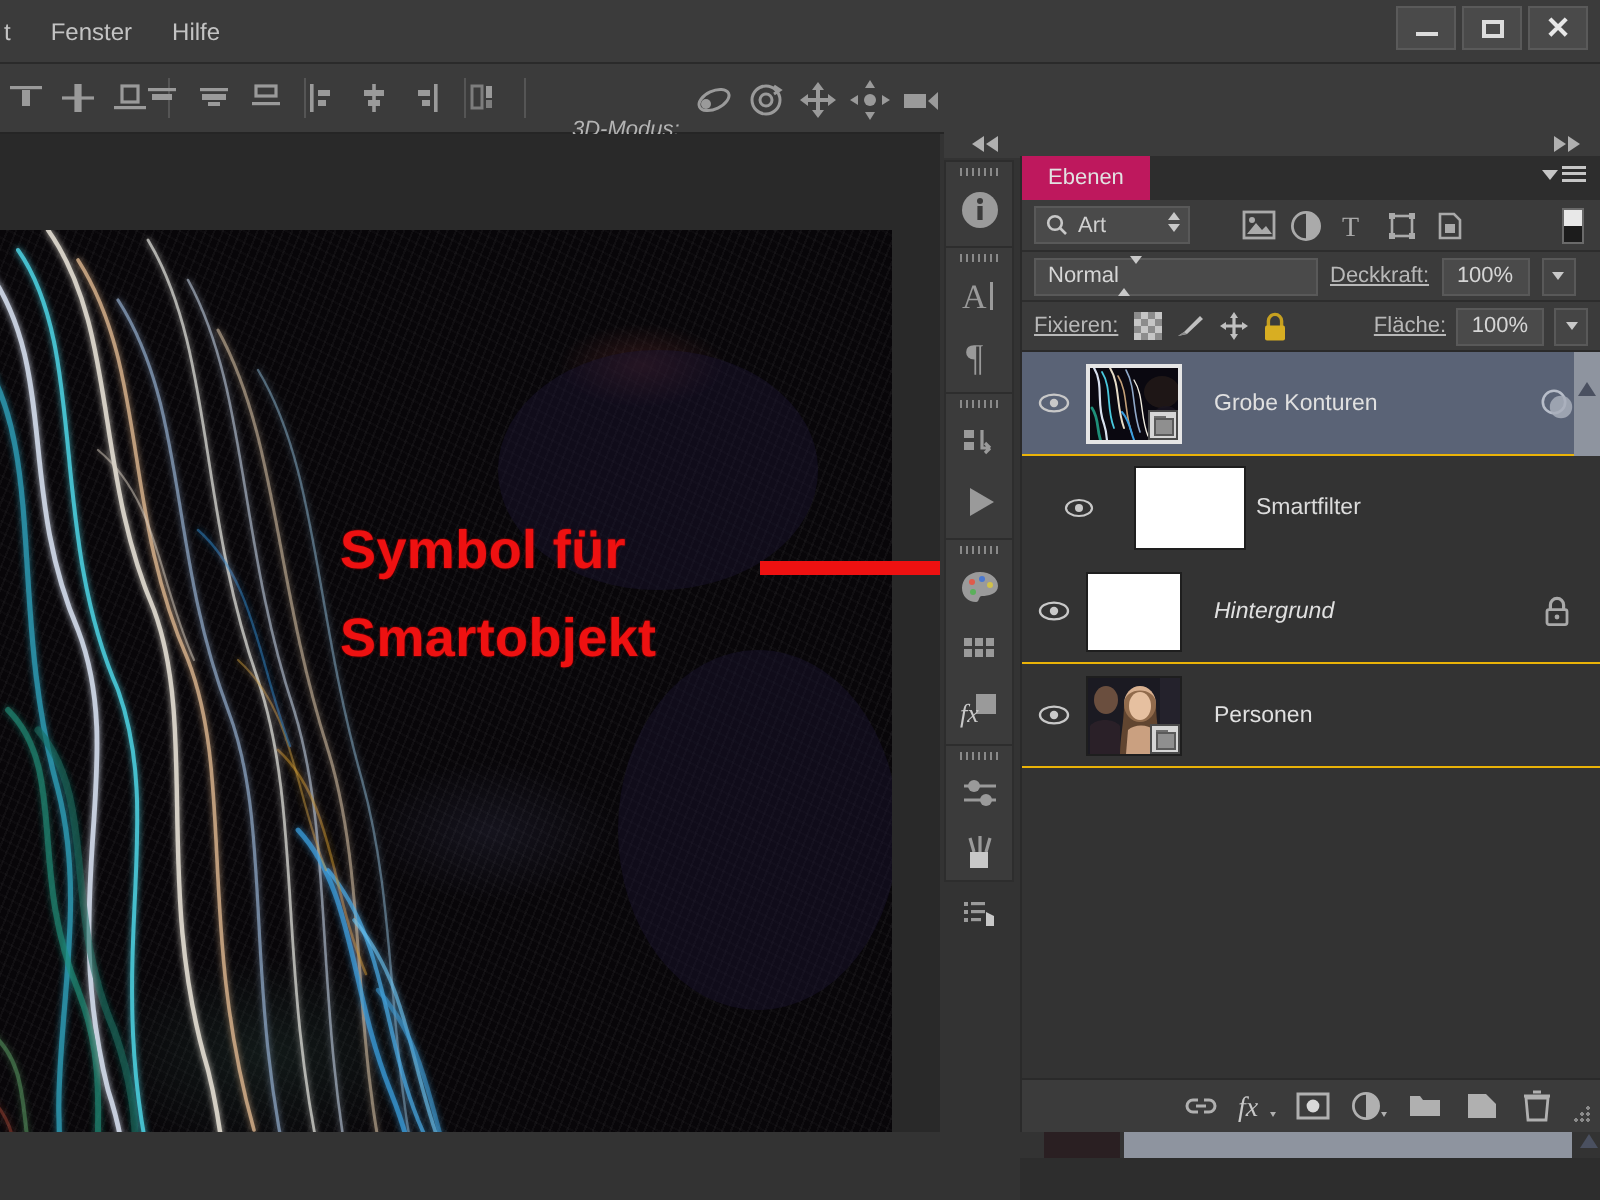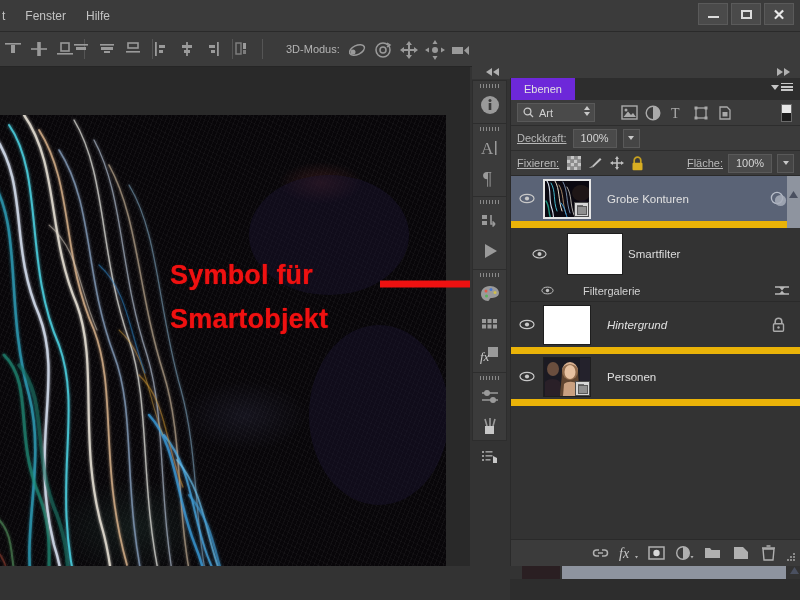--- a/index.html
+++ b/index.html
@@ -41,22 +41,22 @@
   .optbar {
     position: absolute; left: 0; top: 32px; width: 800px; height: 35px;
     background: #3b3b3b; border-bottom: 1px solid #252525;
   }
   .align-group { position: absolute; top: 4px; display: flex; align-items: center; height: 26px; }
   .align-icon { width: 26px; height: 26px; position: relative; }
   .align-icon svg { position: absolute; left: 4px; top: 4px; }
   .divider-v { width: 1px; height: 20px; background: #555; margin: 0 6px; }
 
   .mode3d-label {
-    position: absolute; left: 286px; top: 11px;
-    color: #b4b4b4; font-size: 11px;
+    position: absolute; left: 286px; top: 27px;
+    color: #b4b4b4; font-size: 11px; font-style: italic;
   }
   .mode3d-icons { position: absolute; left: 345px; top: 6px; display: flex; gap: 2px; }
   .m3d { width: 24px; height: 24px; position: relative; }
 
   .preset-select {
     position: absolute; right: 8px; top: 6px; width: 218px; height: 22px;
     background: #4a4a4a; border: 1px solid #5c5c5c;
     color: #d5d5d5; font-size: 11px;
     display: flex; align-items: center; padding-left: 7px;
   }
@@ -134,21 +134,21 @@
     border-left: 1px solid #2a2a2a;
   }
   .tabs-row {
     position: relative; height: 22px; background: #2d2d2d;
     display: flex; align-items: flex-end;
   }
   .tab {
     height: 22px; padding: 0 13px; display: flex; align-items: center;
     font-size: 11px; color: #9a9a9a; background: #2d2d2d;
   }
-  .tab.active { background: #6d28d9; color: #e2e2e2; }
+  .tab.active { background: #be185d; color: #e2e2e2; }
   .panel-menu { position: absolute; right: 7px; top: 5px; display: flex; align-items: center; gap: 2px; }
   .pm-tri { width: 0; height: 0; border-left: 4px solid transparent; border-right: 4px solid transparent; border-top: 5px solid #c6c6c6; }
   .pm-lines { width: 12px; height: 9px; background: repeating-linear-gradient(180deg, #c6c6c6 0 1.5px, transparent 1.5px 3.2px); }
 
   .filter-row {
     height: 26px; background: #3b3b3b; display: flex; align-items: center;
     padding: 0 6px; border-bottom: 1px solid #2d2d2d; position: relative;
   }
   .kind-select {
     width: 78px; height: 19px; background: #4a4a4a; border: 1px solid #595959;
@@ -184,21 +184,21 @@
   .lock-row {
     height: 25px; background: #3b3b3b; display: flex; align-items: center;
     padding: 0 6px; gap: 5px; border-bottom: 1px solid #2a2a2a;
   }
   .lock-icons { display: flex; align-items: center; gap: 7px; margin-left: 3px; }
   .spacer { flex: 1; }
 
   .layer-list { background: #333333; height: 293px; position: relative; }
   .layer-row {
     height: 52px; display: flex; align-items: center;
-    border-bottom: 7px solid #eab308; position: relative;
+    border-bottom: 1px solid #eab308; position: relative;
     background: #333333;
   }
   .layer-row.selected { background: #5a6376; }
   .eye-cell { width: 32px; display: flex; justify-content: center; align-items: center; }
   .thumb {
     width: 48px; height: 40px; border: 1px solid #1e1e1e; position: relative;
     background: #fff; overflow: hidden; flex: none;
   }
   .thumb.sel-border { border: 2px solid #e6e6e6; }
   .so-badge {
@@ -666,20 +666,24 @@
       <div class="fi">
         <svg width="16" height="16" viewBox="0 0 16 16">
             <path d="M3 2 L10 2 L13 5 L13 14 L3 14 Z" fill="none" stroke="#aaa" stroke-width="1.3"></path>
             <rect x="5.5" y="7" width="5" height="4.5" fill="#aaa"></rect>
           </svg>
       </div>
       <div class="filter-toggle"></div>
     </div>
 
     <div class="blend-row">
+      <div class="blend-select">
+        <span>Normal</span>
+        <span class="spin2"><span class="tri-up-s"></span><span class="tri-dn-s"></span></span>
+      </div>
       <div class="lbl">Deckkraft:</div>
       <div class="numbox">100%</div>
       <div class="mini-dd">
           <span class="tri-dn-s"></span>
         </div>
     </div>
 
     <div class="lock-row">
       <div class="lbl">Fixieren:</div>
       <div class="lock-icons">
@@ -779,37 +783,20 @@
         <div class="eye-cell">
           <svg width="15" height="10" viewBox="0 0 15 10">
               <ellipse cx="7.5" cy="5" rx="6.5" ry="4" fill="none" stroke="#c8c8c8" stroke-width="1.1"></ellipse>
               <circle cx="7.5" cy="5" r="2" fill="#c8c8c8"></circle>
             </svg>
         </div>
         <div class="mask-thumb"></div>
         <div class="sub-name">Smartfilter</div>
       </div>
 
-      <div class="filterrow">
-        <div class="eye-cell">
-          <svg width="13" height="9" viewBox="0 0 13 9">
-              <ellipse cx="6.5" cy="4.5" rx="5.6" ry="3.4" fill="none" stroke="#c0c0c0" stroke-width="1"></ellipse>
-              <circle cx="6.5" cy="4.5" r="1.7" fill="#c0c0c0"></circle>
-            </svg>
-        </div>
-        <div class="filter-name">Filtergalerie</div>
-        <div class="spacer"></div>
-        <div style="width:36px;display:flex;justify-content:center">
-          <svg width="16" height="14" viewBox="0 0 16 14">
-              <path d="M1 3 L15 3 M1 10 L15 10" stroke="#b8b8b8" stroke-width="1.4"></path>
-              <path d="M5 3 L8 6.5 L11 3 Z" fill="#b8b8b8"></path>
-              <path d="M5 10 L8 6.8 L11 10 Z" fill="#b8b8b8"></path>
-            </svg>
-        </div>
-      </div>
 
       <div class="layer-row">
         <div class="eye-cell">
           <svg width="16" height="11" viewBox="0 0 16 11">
               <ellipse cx="8" cy="5.5" rx="7" ry="4.2" fill="none" stroke="#c8c8c8" stroke-width="1.2"></ellipse>
               <circle cx="8" cy="5.5" r="2.1" fill="#c8c8c8"></circle>
             </svg>
         </div>
         <div class="thumb"></div>
         <div class="layer-name italic">Hintergrund</div>

